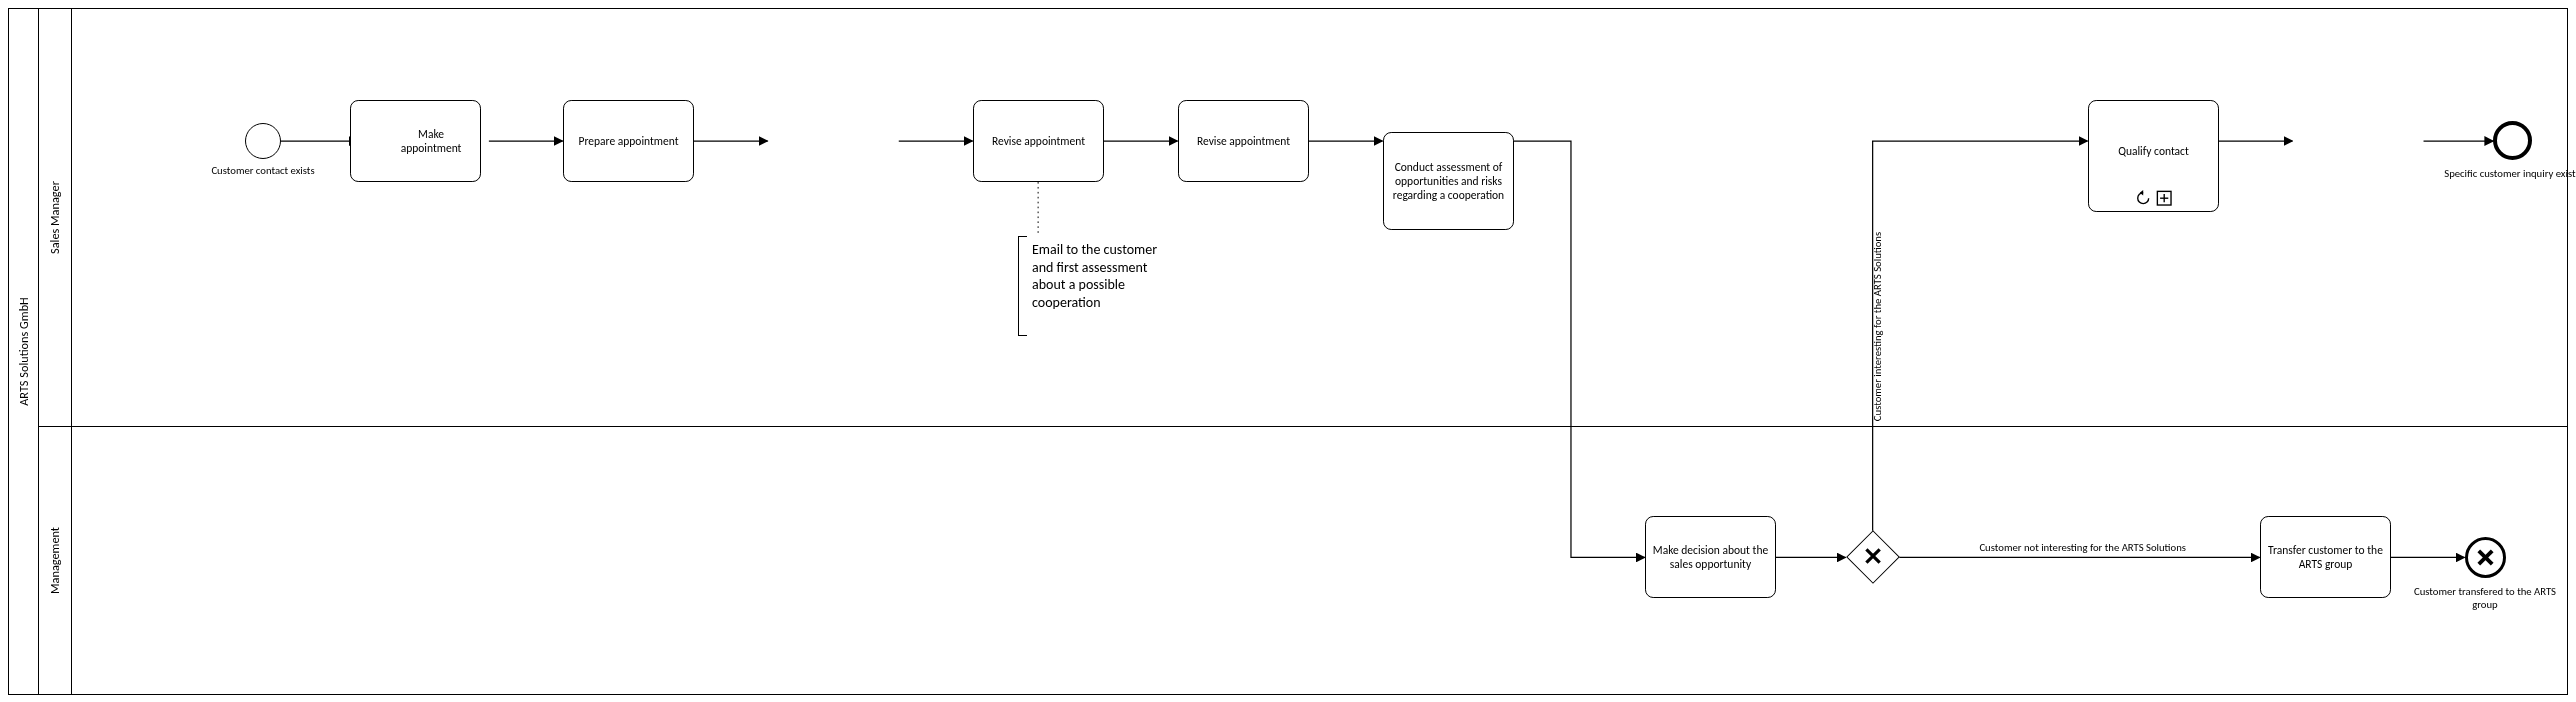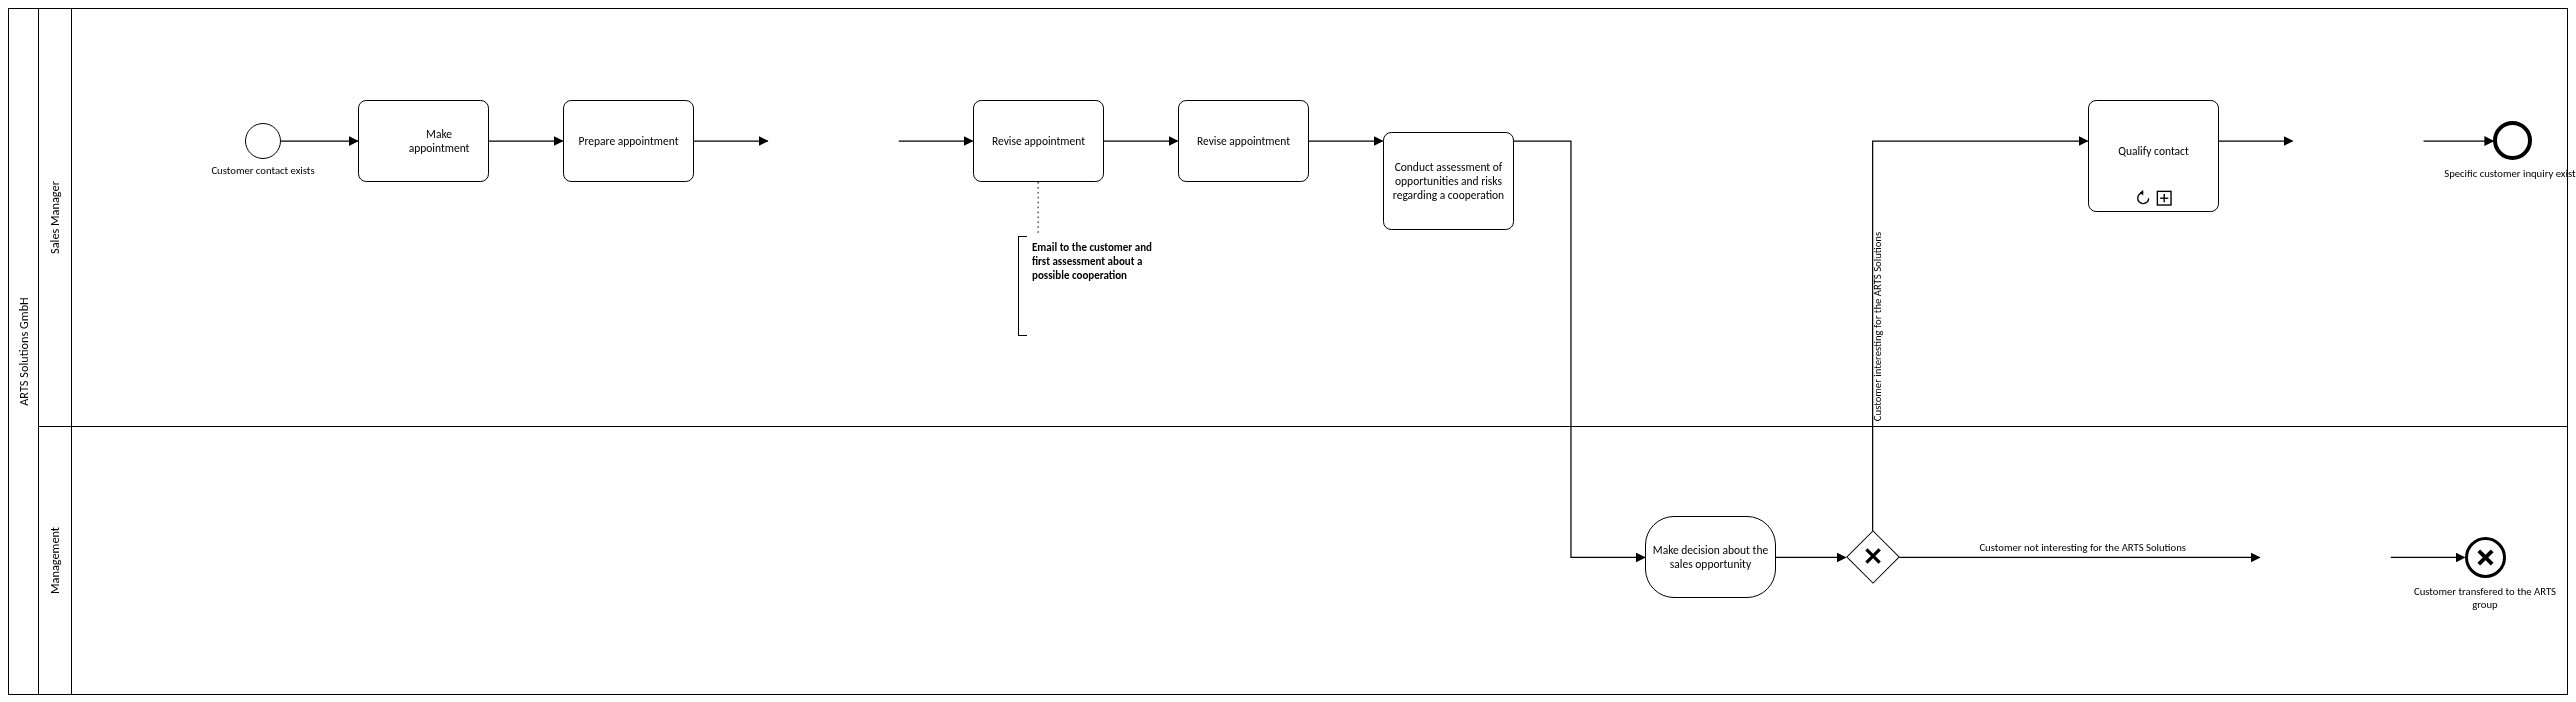--- a/index.html
+++ b/index.html
@@ -129,24 +129,23 @@
   }
   .annotation-bracket {
     position: absolute;
     border-left: 1.2px solid #000;
     border-top: 1.2px solid #000;
     border-bottom: 1.2px solid #000;
     width: 8.2px;
   }
   .annotation-text {
     position: absolute;
-    font-size: 11px;
+    font-size: 14px;
     line-height: 1.25;
     width: 139px;
-    font-weight: bold;
   }
   .flow-label {
     position: absolute;
     font-size: 10.7px;
     text-align: center;
   }
   .flow-label.vert span {
     display: inline-block;
     transform: rotate(-90deg);
     transform-origin: center;
@@ -218,21 +217,21 @@
       <line x1="2660" y1="162" x2="2750" y2="162" stroke="#000" stroke-width="1.5" marker-end="url(#arrow)"></line>
 
       <line x1="2910" y1="162" x2="2995" y2="162" stroke="#000" stroke-width="1.5" marker-end="url(#arrow)"></line>
 
       <line x1="1220" y1="212" x2="1220" y2="278" stroke="#000" stroke-width="1.2" stroke-dasharray="2 4"></line>
     </svg>
 
     <div class="node event start" style="left:207px; top:115px;"></div>
     <div class="event-label" style="left:143px; top:156px;">Customer contact exists</div>
 
-    <div class="node task" style="left:320px; top:92px;padding-left:36px;">
+    <div class="node task" style="left:312px; top:92px;padding-left:36px;">
       <span>Make appointment</span>
     </div>
     <div class="node task" style="left:525px; top:92px;">
       <span>Prepare appointment</span>
     </div>
     <div class="node task" style="left:935px; top:92px;">
       <span>Revise appointment</span>
     </div>
     <div class="node task" style="left:1140px; top:92px;">
       <span>Revise appointment</span>
@@ -256,28 +255,31 @@
       </div>
     </div>
 
 
     <div class="node event end-thick" style="left:2455px; top:113px; width:39px; height:39px;"></div>
     <div class="event-label" style="left:2392px; top:159px;">Specific customer inquiry exists</div>
 
     <div class="annotation-bracket" style="left:980px; top:228px; height:98px;"></div>
     <div class="annotation-text" style="left:994px; top:233px;">Email to the customer and first assessment about a possible cooperation</div>
 
-    <div class="node task" style="left:1607px; top:508px;border-radius:29px;">
+    <div class="node task" style="left:1607px; top:508px;">
       <span>Make decision about the sales opportunity</span>
     </div>
 
     <div class="node gateway" style="left:1816px; top:530px;">
       <span class="x">✕</span>
     </div>
 
+    <div class="node task" style="left:2222px; top:508px;">
+      <span>Transfer customer to the ARTS group</span>
+    </div>
 
     <div class="node event end-terminate" style="left:2427px; top:529px; width:41px; height:41px;">
       <svg viewBox="0 0 24 24">
         <line x1="5" y1="5" x2="19" y2="19" stroke="#000" stroke-width="4"></line>
         <line x1="19" y1="5" x2="5" y2="19" stroke="#000" stroke-width="4"></line>
       </svg>
     </div>
     <div class="event-label" style="left:2365px; top:577px;">Customer transfered to the ARTS group</div>
 
     <div class="flow-label vert" style="left:1745px; top:312px; width:148px; height:16.4px;">

